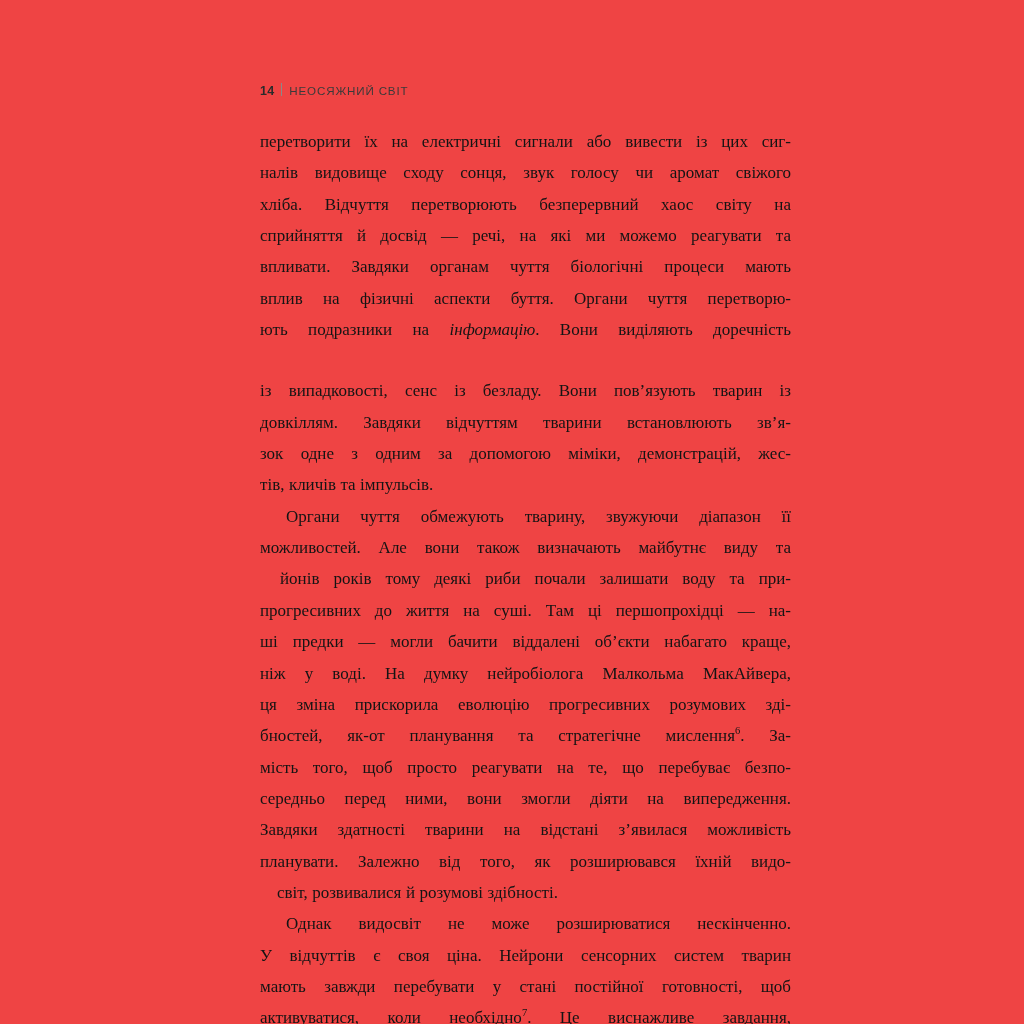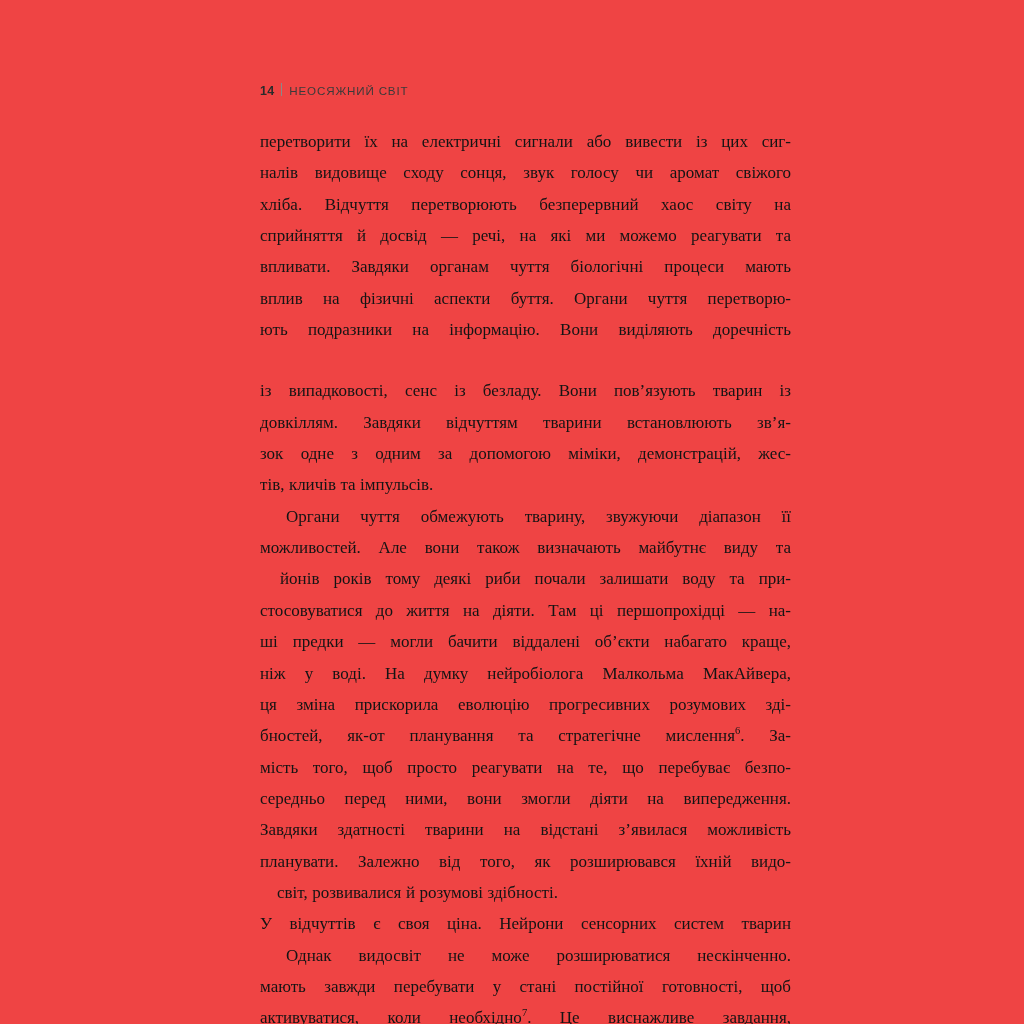--- a/index.html
+++ b/index.html
@@ -66,20 +66,21 @@
     text-align-last: left;
     color: #141414;
     font-feature-settings: "onum" 1;
     hyphens: manual;
     word-spacing: 0.2px;
   }
   p.para.indent {
     text-indent: 26px;
   }
   .ital {
+    font-style: italic;
   }
   sup.fn {
     font-size: 0.62em;
     vertical-align: super;
     line-height: 0;
   }
 </style>
 </head>
 <body>
 
@@ -103,33 +104,33 @@
         <span class="pline" style="display:block;text-align:justify;text-align-last:justify;">ють подразники на <span class="ital">інформацію</span>. Вони виділяють доречність</span>
         <span class="pline" style="display:block;text-align:justify;text-align-last:justify;margin-top:30px;">із випадковості, сенс із безладу. Вони пов’язують тварин із</span>
         <span class="pline" style="display:block;text-align:justify;text-align-last:justify;">довкіллям. Завдяки відчуттям тварини встановлюють зв’я-</span>
         <span class="pline" style="display:block;text-align:justify;text-align-last:justify;">зок одне з одним за допомогою міміки, демонстрацій, жес-</span>
         <span class="pline" style="display:block;text-align:left;">тів, кличів та імпульсів.</span>
       </p>
     <p class="para indent" id="para-2" style="text-indent: 0px;">
         <span class="pline" style="display:block;text-align:justify;text-align-last:justify;text-indent:26px;">Органи чуття обмежують тварину, звужуючи діапазон її</span>
         <span class="pline" style="display:block;text-align:justify;text-align-last:justify;">можливостей. Але вони також визначають майбутнє виду та</span>
         <span class="pline" style="display:block;text-align:justify;text-align-last:justify;margin-left:20px;">йонів років тому деякі риби почали залишати воду та при-</span>
-        <span class="pline" style="display:block;text-align:justify;text-align-last:justify;">стосовуватися до життя на діяти. Там ці першопрохідці — на-</span>
+        <span class="pline" style="display:block;text-align:justify;text-align-last:justify;">прогресивних до життя на суші. Там ці першопрохідці — на-</span>
         <span class="pline" style="display:block;text-align:justify;text-align-last:justify;">ші предки — могли бачити віддалені об’єкти набагато краще,</span>
         <span class="pline" style="display:block;text-align:justify;text-align-last:justify;">ніж у воді. На думку нейробіолога Малкольма МакАйвера,</span>
         <span class="pline" style="display:block;text-align:justify;text-align-last:justify;">ця зміна прискорила еволюцію прогресивних розумових зді-</span>
         <span class="pline" style="display:block;text-align:justify;text-align-last:justify;">бностей, як-от планування та стратегічне мислення<sup class="fn">6</sup>. За-</span>
         <span class="pline" style="display:block;text-align:justify;text-align-last:justify;">мість того, щоб просто реагувати на те, що перебуває безпо-</span>
         <span class="pline" style="display:block;text-align:justify;text-align-last:justify;">середньо перед ними, вони змогли діяти на випередження.</span>
         <span class="pline" style="display:block;text-align:justify;text-align-last:justify;">Завдяки здатності тварини на відстані з’явилася можливість</span>
         <span class="pline" style="display:block;text-align:justify;text-align-last:justify;">планувати. Залежно від того, як розширювався їхній видо-</span>
         <span class="pline" style="display:block;text-align:left;margin-left:17px;">світ, розвивалися й розумові здібності.</span>
       </p>
     <p class="para indent" id="para-3" style="text-indent: 0px;">
+        <span class="pline" style="display:block;text-align:justify;text-align-last:justify;text-indent:26px;">Однак видосвіт не може розширюватися нескінченно.</span>
         <span class="pline" style="display:block;text-align:justify;text-align-last:justify;">У відчуттів є своя ціна. Нейрони сенсорних систем тварин</span>
-        <span class="pline" style="display:block;text-align:justify;text-align-last:justify;text-indent:26px;">Однак видосвіт не може розширюватися нескінченно.</span>
         <span class="pline" style="display:block;text-align:justify;text-align-last:justify;">мають завжди перебувати у стані постійної готовності, щоб</span>
         <span class="pline" style="display:block;text-align:justify;text-align-last:justify;">активуватися, коли необхідно<sup class="fn">7</sup>. Це виснажливе завдання,</span>
       </p>
 
   </div>
 
 </div>
 
 </body></html>

